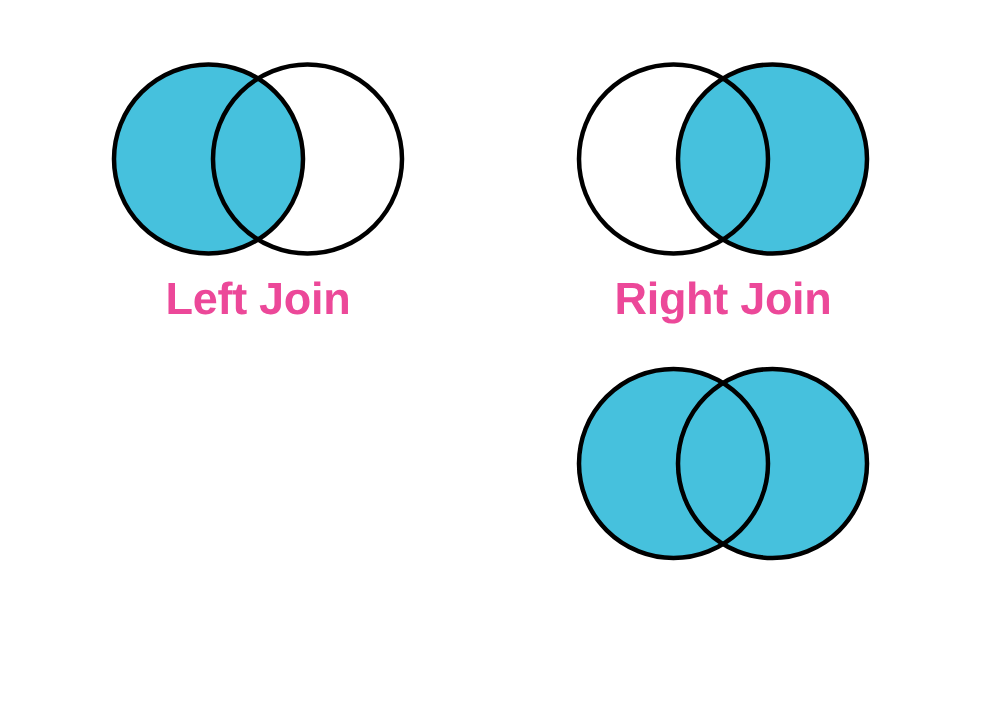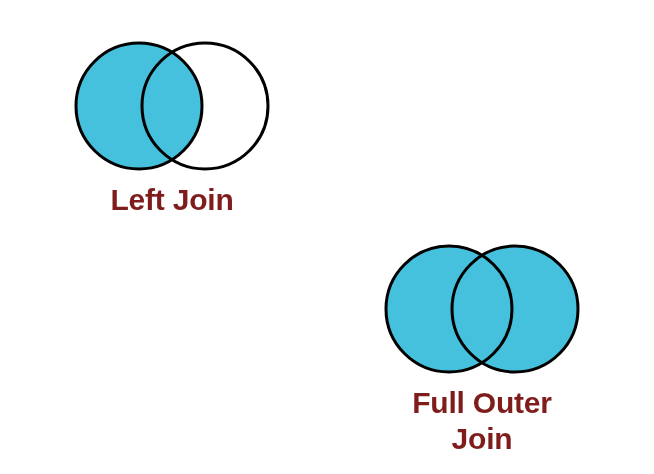--- a/index.html
+++ b/index.html
@@ -29,21 +29,21 @@
   }
   .join-label {
     position: absolute;
     left: 0;
     width: 100%;
     text-align: center;
     font-family: "Liberation Sans", sans-serif;
     font-weight: bold;
     font-size: 30px;
     line-height: 36px;
-    color: #7f1d1d;
+    color: #ec4899;
     letter-spacing: -0.2px;
     white-space: pre-line;
   }
   
   #cell-left-join   { left: 14px;  top: 36px; width: 316px; }
   #cell-right-join  { left: 324px; top: 36px; width: 316px; }
   #cell-inner-join  { left: 14px;  top: 239px; width: 316px; }
   #cell-full-outer-join { left: 324px; top: 239px; width: 316px; }
 
   .venn-diagram-wrap {
@@ -76,28 +76,48 @@
           <circle cx="191" cy="70" r="63" fill="#46C1DD" stroke="none"></circle>
         </g>
 
         <circle cx="125" cy="70" r="63" fill="none" stroke="#000000" stroke-width="3"></circle>
         <circle cx="191" cy="70" r="63" fill="none" stroke="#000000" stroke-width="3"></circle>
       </svg>
     </div>
     <div class="join-label label-row-1">Left Join</div>
   </div>
 
+  <div class="venn-cell" id="cell-right-join">
+    <div class="venn-diagram-wrap">
+      <svg class="venn-svg" width="316" height="140" viewBox="0 0 316 140">
+        <defs>
+          <clipPath id="clip-right-B">
+            <circle cx="191" cy="70" r="63"></circle>
+          </clipPath>
+        </defs>
+
+        <circle cx="191" cy="70" r="63" fill="#46C1DD" stroke="none"></circle>
+
+        <circle cx="125" cy="70" r="63" fill="#FFFFFF" stroke="none"></circle>
+
+        <g clip-path="url(#clip-right-B)">
+          <circle cx="125" cy="70" r="63" fill="#46C1DD" stroke="none"></circle>
+        </g>
+        <circle cx="125" cy="70" r="63" fill="none" stroke="#000000" stroke-width="3"></circle>
+        <circle cx="191" cy="70" r="63" fill="none" stroke="#000000" stroke-width="3"></circle>
+      </svg>
+    </div>
+    <div class="join-label label-row-1">Right Join</div>
+  </div>
 
 
   <div class="venn-cell" id="cell-full-outer-join">
     <div class="venn-diagram-wrap">
       <svg class="venn-svg" width="316" height="140" viewBox="0 0 316 140">
         <circle cx="125" cy="70" r="63" fill="#46C1DD" stroke="none"></circle>
         <circle cx="191" cy="70" r="63" fill="#46C1DD" stroke="none"></circle>
         <circle cx="125" cy="70" r="63" fill="none" stroke="#000000" stroke-width="3"></circle>
         <circle cx="191" cy="70" r="63" fill="none" stroke="#000000" stroke-width="3"></circle>
       </svg>
     </div>
-    <div class="join-label label-row-2">Full Outer
-Join</div>
   </div>
 
 </div>
 
 </body></html>

